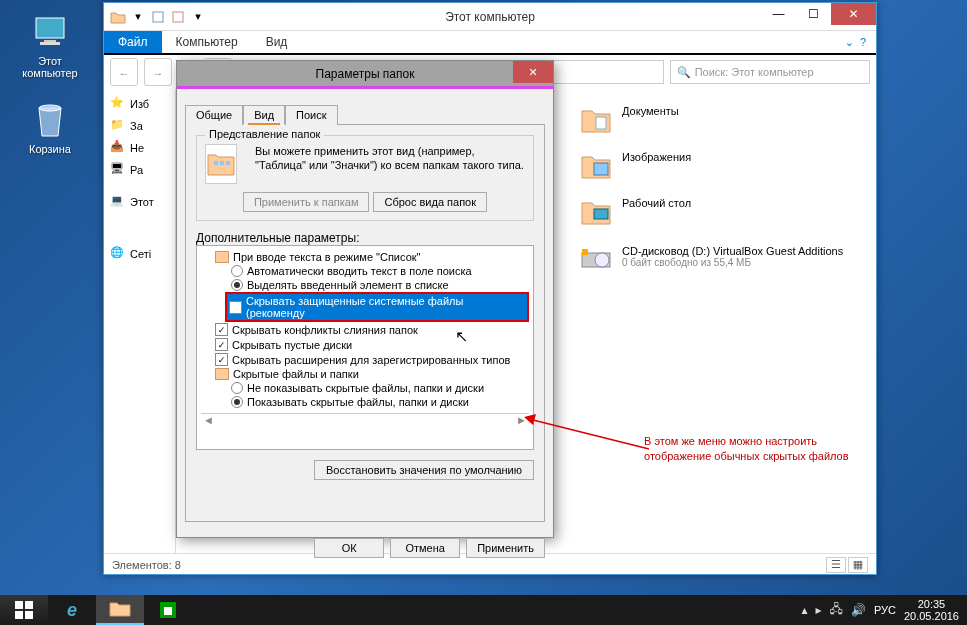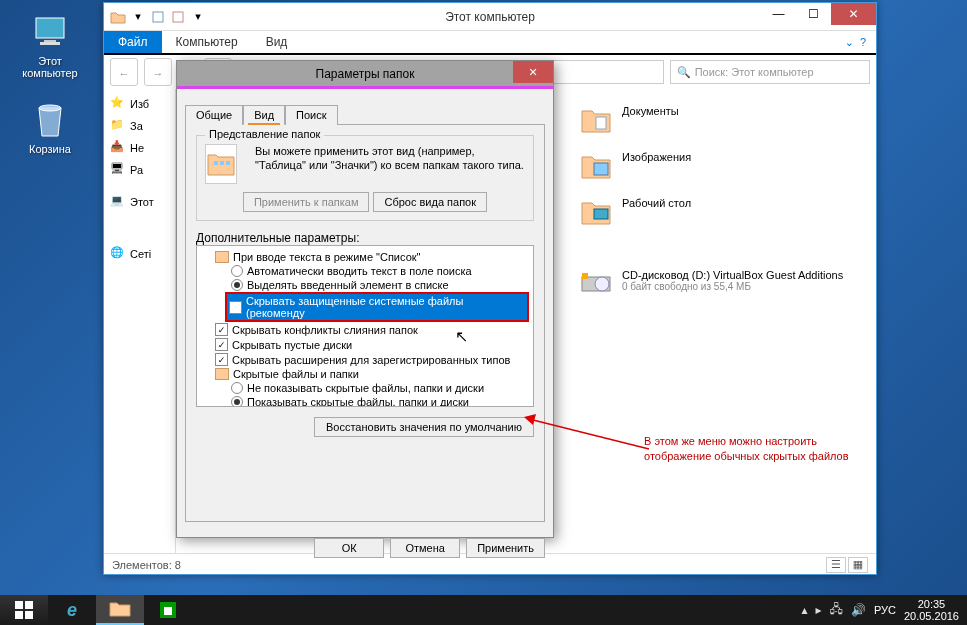--- a/index.html
+++ b/index.html
@@ -54,21 +54,21 @@
 .dlg-body{border:1px solid #aaa;margin:-1px 8px 8px;padding:10px;height:398px;background:#f0f0f0}
 .groupbox{border:1px solid #ccc;padding:8px;position:relative;margin-bottom:10px}
 .groupbox .legend{position:absolute;top:-8px;left:8px;background:#f0f0f0;padding:0 4px;font-size:11px}
 .gb-content{display:flex;gap:18px;align-items:flex-start}
 .folder-prev{width:40px;height:40px;border:1px solid #ccc;display:flex;align-items:center;justify-content:center;background:#fff}
 .gb-text{font-size:11px;line-height:1.3}
 .gb-buttons{display:flex;gap:4px;justify-content:center;margin-top:8px}
 .btn{padding:3px 10px;border:1px solid #aaa;background:#efefef;font-size:11px;min-width:100px;text-align:center}
 .btn:active,.btn.disabled{color:#888}
 .adv-label{font-size:12px;}
-.treebox{border:1px solid #aaa;background:#fff;height:162px;overflow:auto;position:relative;padding:4px}
+.treebox{border:1px solid #aaa;background:#fff;height:205px;overflow:auto;position:relative;padding:4px}
 .tree-item{display:flex;align-items:center;gap:4px;padding:1px 0;font-size:11px;white-space:nowrap}
 .tree-item.l1{padding-left:14px}
 .tree-item.l2{padding-left:30px}
 .tree-ck{width:13px;height:13px;border:1px solid #888;background:#fff;flex-shrink:0;display:flex;align-items:center;justify-content:center;font-size:9px}
 .tree-radio{width:12px;height:12px;border:1px solid #888;border-radius:50%;flex-shrink:0;display:flex;align-items:center;justify-content:center}
 .tree-radio.checked::after{content:'';width:6px;height:6px;background:#333;border-radius:50%}
 .tree-folder{width:14px;height:12px;background:#fc9;border:1px solid #c96;flex-shrink:0}
 .highlight-row{border:2px solid #d00;background:#0078d4;color:#fff;padding:1px 2px;display:flex;align-items:center;gap:4px}
 .highlight-row .tree-ck{background:#fff}
 .scroll-hint{border-top:1px solid #ccc;margin-top:4px;display:flex;justify-content:space-between;padding:0 2px;color:#888;font-size:10px}
@@ -206,21 +206,21 @@
         </div>
         <div class="folder-item">
           <svg class="folder-ico" viewBox="0 0 32 30">
               <path d="M2 6h10l3 3h15v18H2z" fill="#fc9" stroke="#c96"></path>
               <rect x="14" y="12" width="14" height="10" fill="#4ac" stroke="#068"></rect>
             </svg>
           <div class="folder-labels">
               <span>Рабочий стол</span>
             </div>
         </div>
-        <div class="folder-item" style="margin-top:26px">
+        <div class="folder-item" style="margin-top:2px">
           <svg class="folder-ico" viewBox="0 0 32 30">
               <rect x="2" y="8" width="28" height="14" fill="#ccc" stroke="#888"></rect>
               <circle cx="22" cy="15" r="7" fill="#eef" stroke="#88a"></circle>
               <rect x="2" y="4" width="6" height="6" fill="#fa0"></rect>
             </svg>
           <div class="folder-labels">
             <span>CD-дисковод (D:) VirtualBox Guest Additions</span>
             <span class="sub">0 байт свободно из 55,4 МБ</span>
           </div>
         </div>

